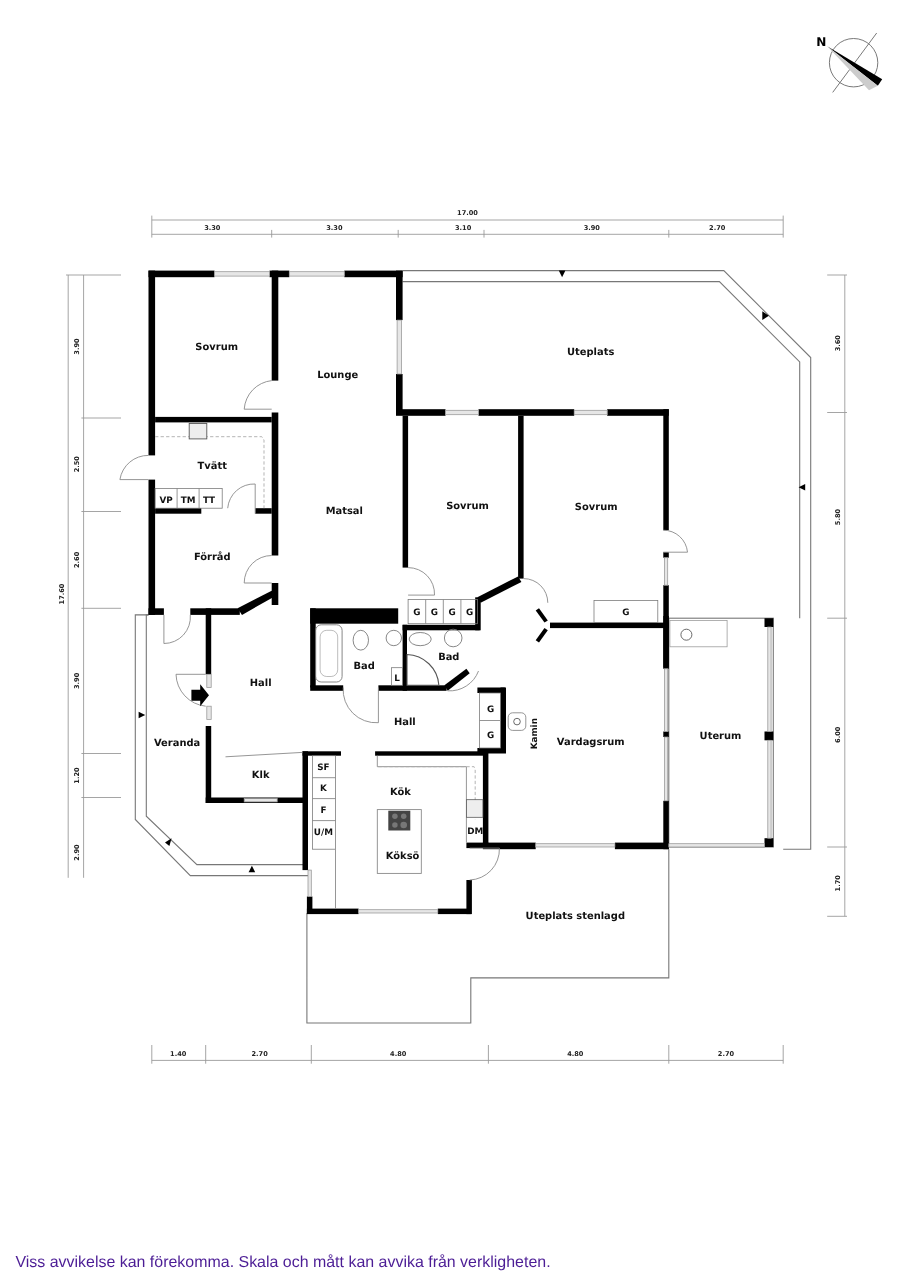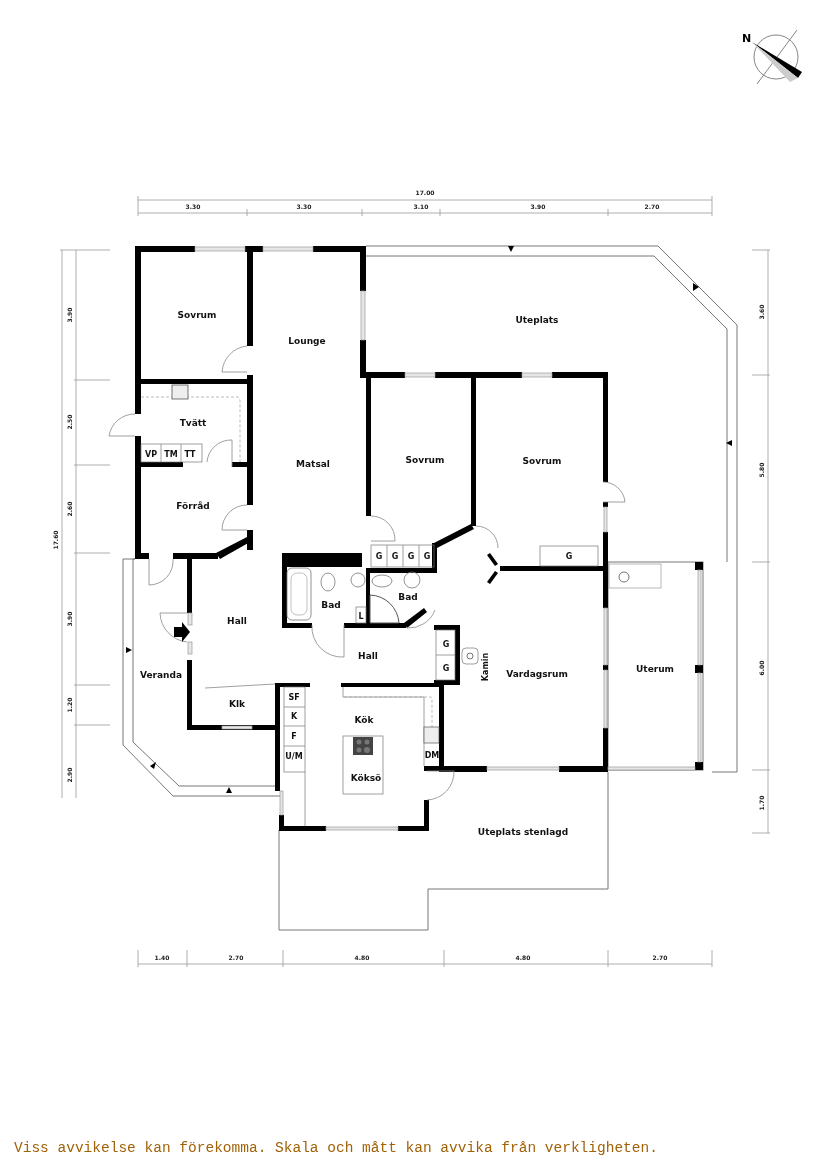--- a/index.html
+++ b/index.html
@@ -7,21 +7,21 @@
   svg { position: absolute; left: 0; top: 0; }
   .room-label { font-family: "DejaVu Sans", sans-serif; font-size: 9px; font-weight: bold; fill: #111; text-anchor: middle; }
   .fix-label { font-family: "DejaVu Sans", sans-serif; font-size: 8px; font-weight: bold; fill: #111; text-anchor: middle; }
   .dim-label { font-family: "DejaVu Sans", sans-serif; font-size: 6px; font-weight: bold; fill: #222; text-anchor: middle; }
   .wall { fill: #000; }
   .thin { stroke: #777; stroke-width: 1; fill: none; }
   .dim { stroke: #999; stroke-width: 0.8; fill: none; }
   .win { fill: #e6e6e6; stroke: #999; stroke-width: 0.7; }
   .door { stroke: #888; stroke-width: 0.8; fill: none; }
   .dash { stroke: #aaa; stroke-width: 0.8; stroke-dasharray: 3 2; fill: none; }
-  .disclaimer { position: absolute; left: 14px; top: 1140px; font-family: Liberation Mono, monospace; font-size: 14.5px; color: #a16207; }
+  .disclaimer { position: absolute; left: 14px; top: 1140px; font-family: Liberation Sans, sans-serif; font-size: 14.5px; color: #4c1d95; }
 </style>
 </head>
 <body>
 
 <svg width="825" height="1167" viewBox="0 0 825 1167">
 
   <g>
     <circle cx="776" cy="57" r="22" fill="none" stroke="#666" stroke-width="0.8"></circle>
     <line x1="757" y1="84" x2="797" y2="30" stroke="#666" stroke-width="0.8"></line>
     <polygon points="752,42 802,72 798,78" fill="#000"></polygon>

